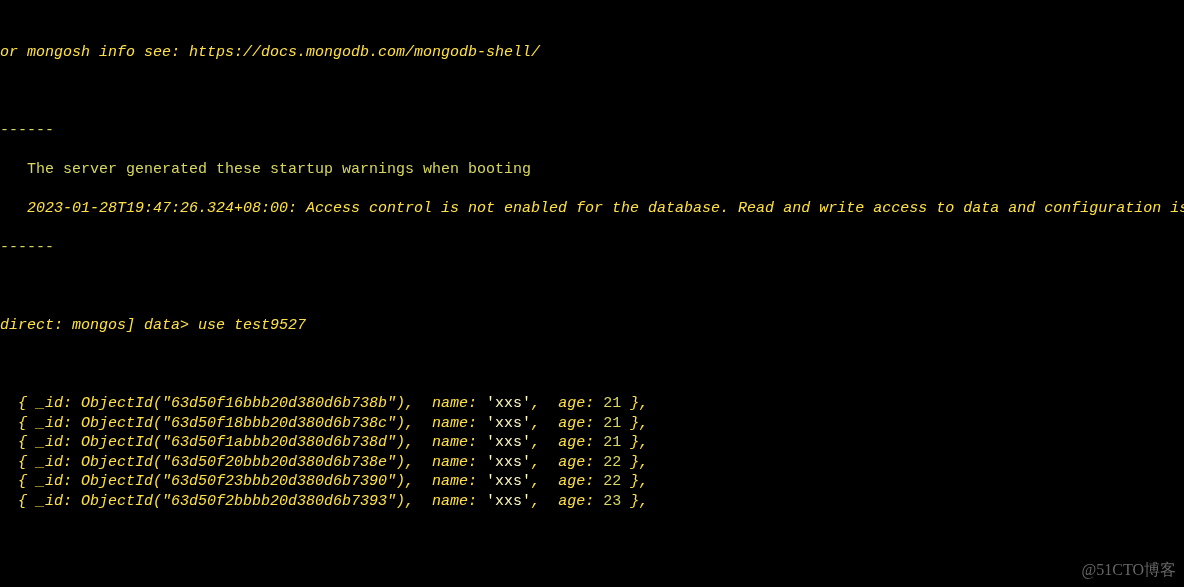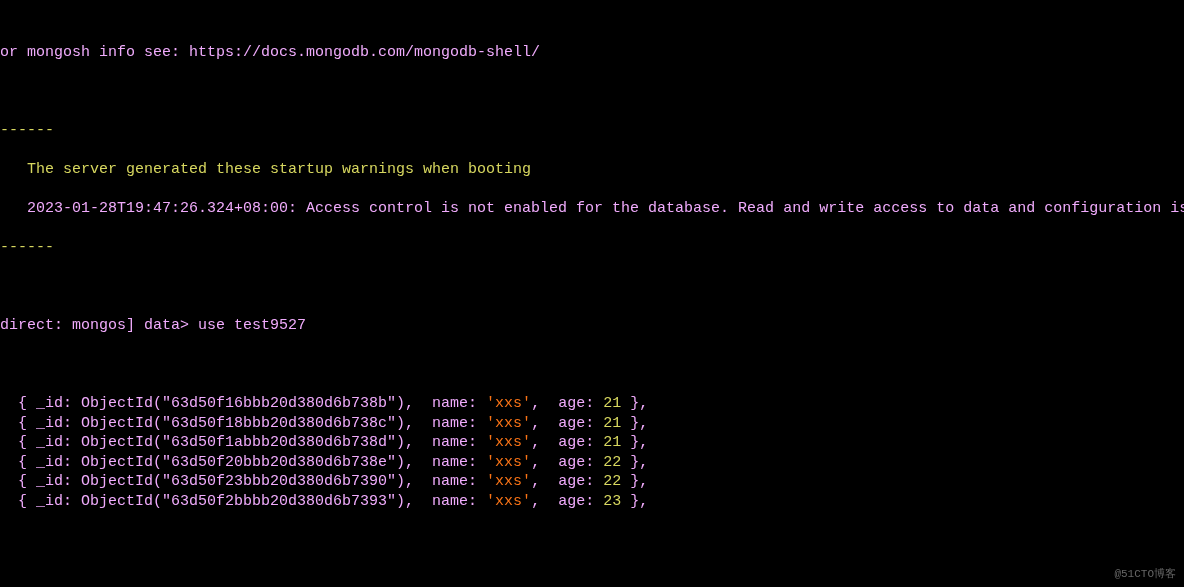--- a/index.html
+++ b/index.html
@@ -11,31 +11,31 @@
     font-size: 15px;
     line-height: 1.3;
     width: 1184px;
     height: 587px;
     overflow: hidden;
   }
   .terminal {
     padding: 4px 0 4px 0;
     white-space: pre;
   }
-  .white { color: #f0abfc; }
+  .white { color: #fde047; font-style: italic; }
   .yellow { color: #d7d75f; }
-  .green  { color: #f97316; }
+  .green  { color: #fef9c3; }
   .line { display: block; }
   .watermark {
     position: fixed;
     right: 8px;
     bottom: 6px;
     color: #666;
-    font-size: 11px;
-    font-family: Liberation Mono, monospace;
+    font-size: 16px;
+    font-family: Liberation Serif, serif;
   }
   .row { display: block; }
 </style>
 </head>
 <body>
 
 <div class="terminal">
 
 <span class="line white"><span>or mongosh info see: </span><span>https://docs.mongodb.com/mongodb-shell/</span></span>
 <span class="line"> </span>

